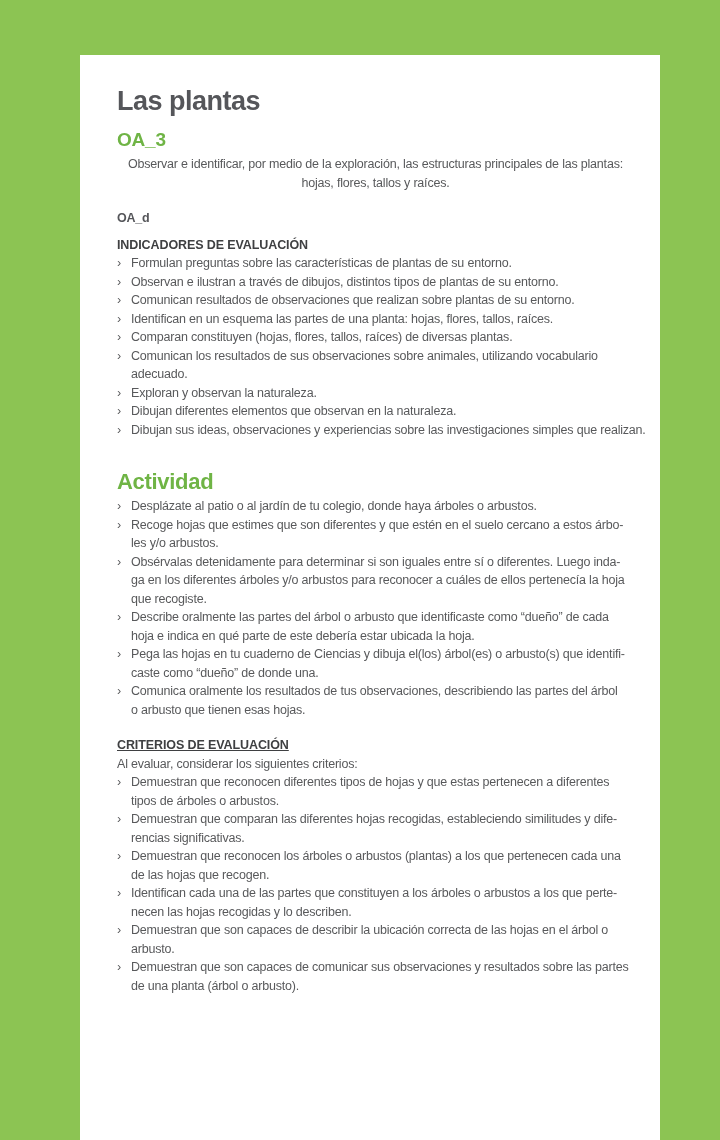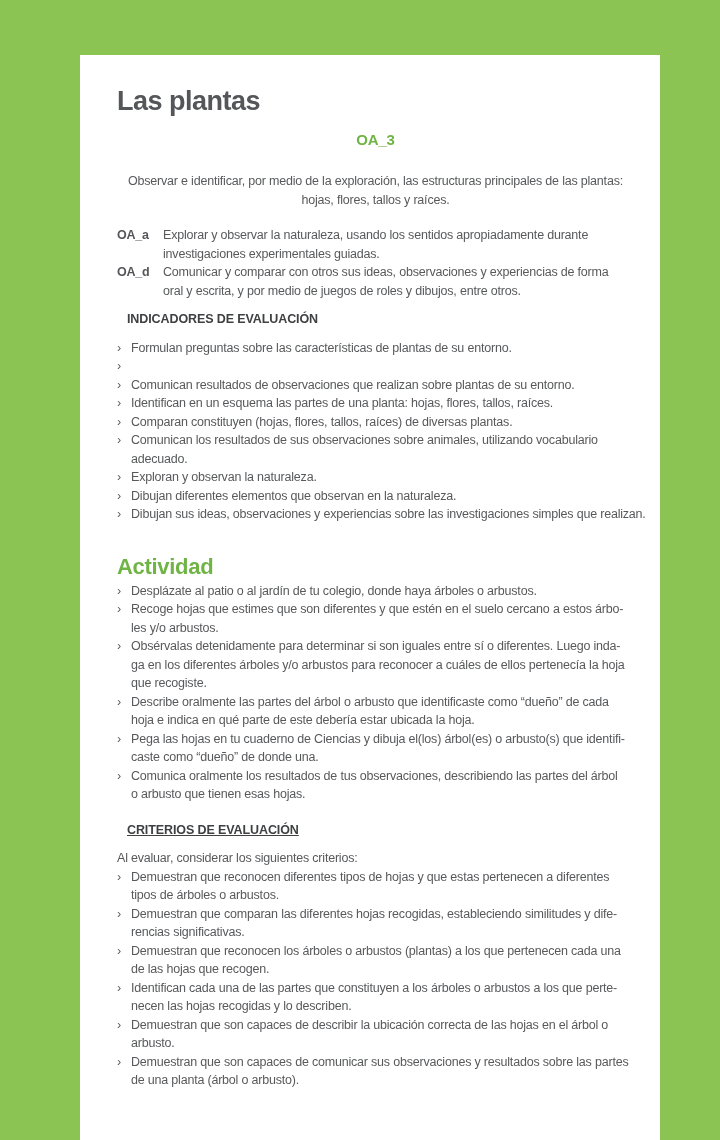--- a/index.html
+++ b/index.html
@@ -27,27 +27,26 @@
   }
   .doc-title {
     font-size: 27px;
     line-height: 30px;
     font-weight: bold;
     color: #55565A;
     letter-spacing: -0.5px;
     margin: 0 0 13px 0;
   }
   .oa-code {
-    font-size: 15px;
+    font-size: 19px;
     line-height: 21px;
     font-weight: bold;
     color: #6FB445;
     letter-spacing: -0.2px;
-    margin: 0 0 22px 0;
-    text-align: center;
+    margin: 0 0 5px 0;
   }
   .body-text, .oa-row, .blist li, .intro {
     font-size: 12.5px;
     line-height: 18.5px;
     color: #58595B;
     letter-spacing: -0.2px;
   }
   .lead {
     margin: 0 0 17px 0;
     white-space: pre;
@@ -67,21 +66,21 @@
   }
   .oa-text {
     white-space: pre;
   }
   .section-heading {
     font-size: 12.5px;
     line-height: 18.5px;
     font-weight: bold;
     color: #3F4042;
     letter-spacing: -0.1px;
-    margin: 10px;
+    margin: 0;
   }
   ul.blist {
     list-style: none;
     margin: 0;
     padding: 0;
   }
   ul.blist li {
     display: flex;
   }
   .bullet {
@@ -115,39 +114,33 @@
 
   <h1 class="doc-title">Las plantas</h1>
 
   <h2 class="oa-code">OA_3</h2>
 
   <p class="body-text lead">Observar e identificar, por medio de la exploración, las estructuras principales de las plantas:
 hojas, flores, tallos y raíces.</p>
 
   <div class="oa-list">
     <div class="oa-row">
-      <span class="oa-label">OA_a</span>
-      <span class="oa-text">Explorar y observar la naturaleza, usando los sentidos apropiadamente durante
-investigaciones experimentales guiadas.</span>
-    </div>
-    <div class="oa-row">
       <span class="oa-label">OA_d</span>
-      <span class="oa-text">Comunicar y comparar con otros sus ideas, observaciones y experiencias de forma
-oral y escrita, y por medio de juegos de roles y dibujos, entre otros.</span>
     </div>
   </div>
 
   <h3 class="section-heading">INDICADORES DE EVALUACIÓN</h3>
   <ul class="blist">
     <li>
       <span class="bullet">›</span>
       <span class="li-text">Formulan preguntas sobre las características de plantas de su entorno.</span>
     </li>
     <li>
       <span class="bullet">›</span>
+      <span class="li-text">Observan e ilustran a través de dibujos, distintos tipos de plantas de su entorno.</span>
     </li>
     <li>
       <span class="bullet">›</span>
       <span class="li-text">Comunican resultados de observaciones que realizan sobre plantas de su entorno.</span>
     </li>
     <li>
       <span class="bullet">›</span>
       <span class="li-text">Identifican en un esquema las partes de una planta: hojas, flores, tallos, raíces.</span>
     </li>
     <li>

